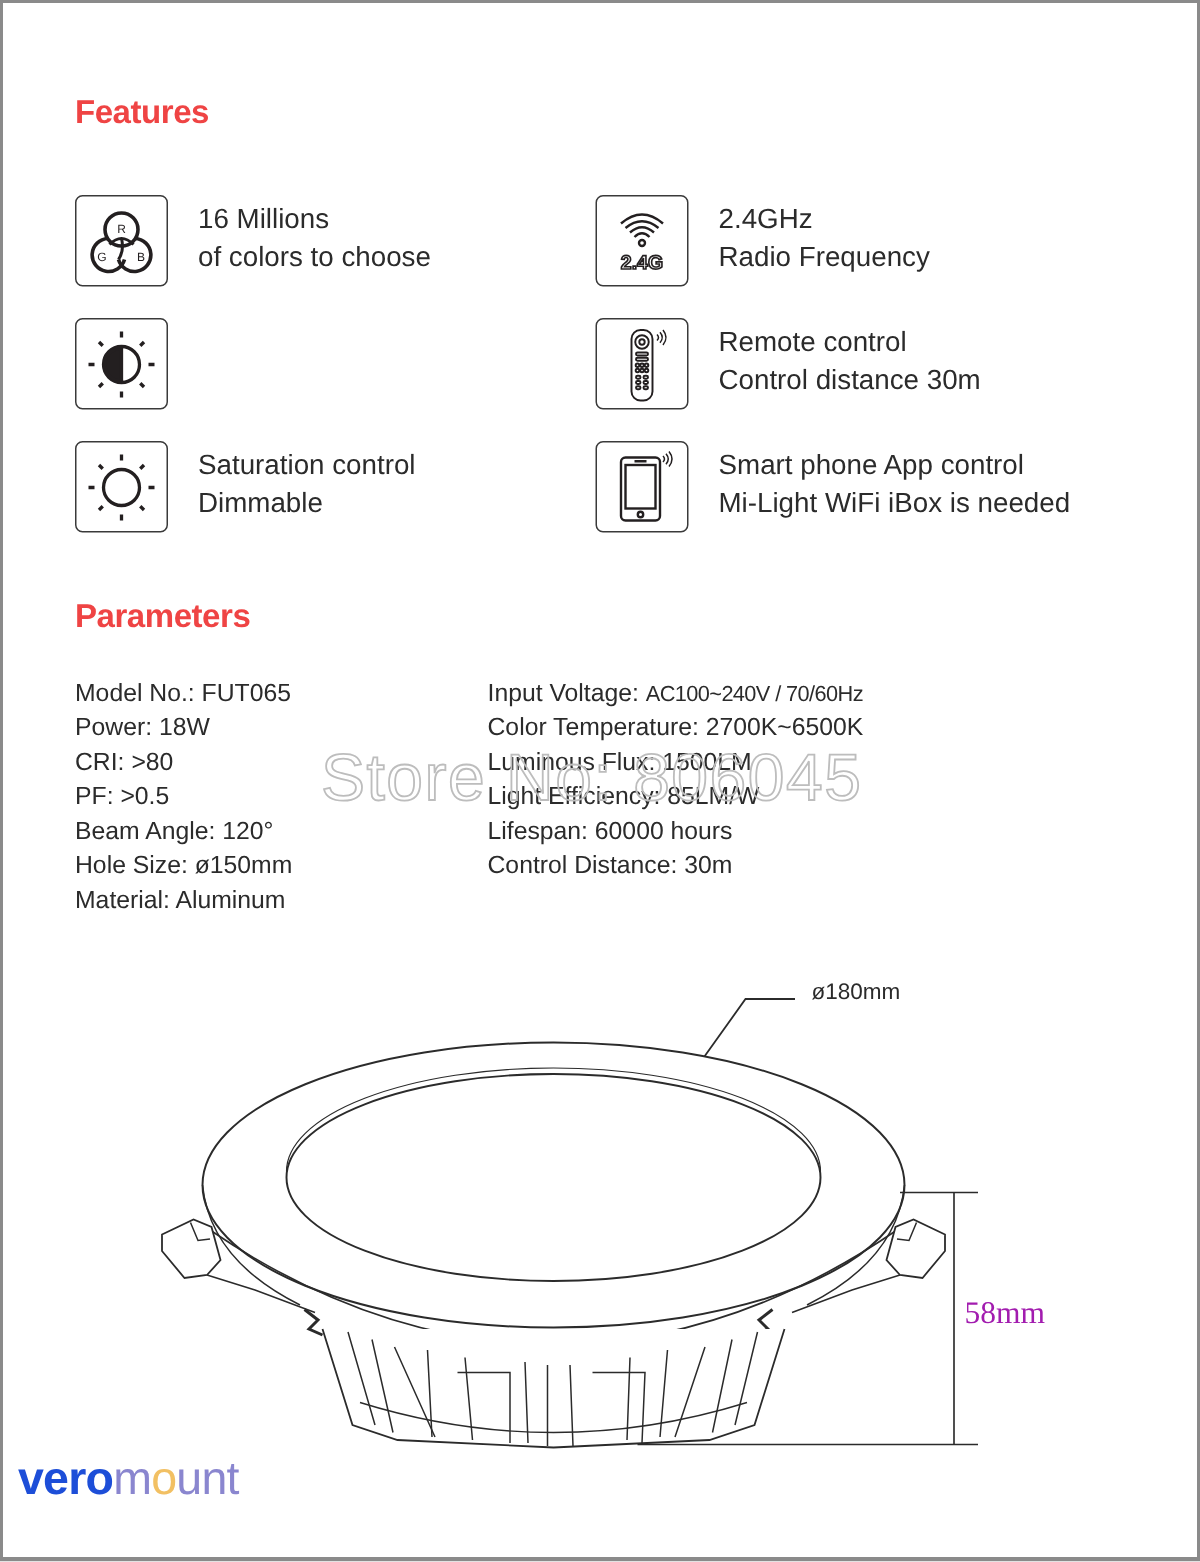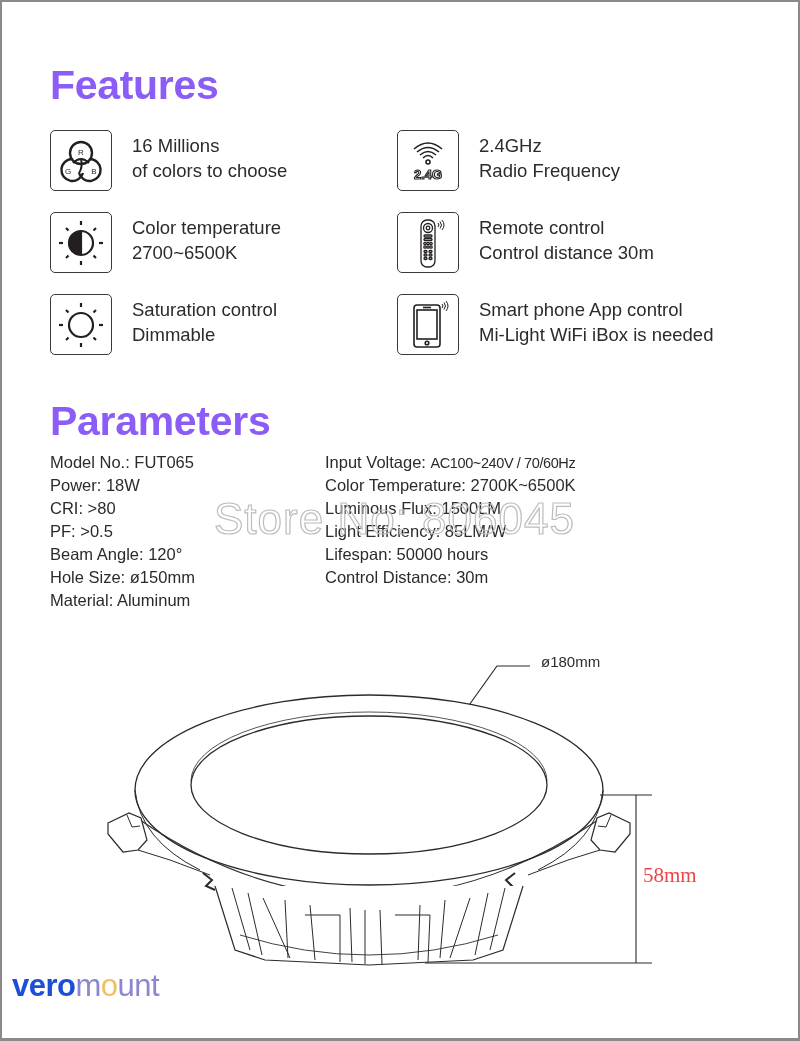--- a/index.html
+++ b/index.html
@@ -12,22 +12,22 @@
     .page-frame {
       position: absolute; left: 0; top: 0; width: 800px; height: 1041px;
       border-top: 2px solid #8a8a8a;
       border-left: 2px solid #8a8a8a;
       border-right: 2px solid #8a8a8a;
       border-bottom: 3px solid #8a8a8a;
       pointer-events: none;
     }
     .section-title {
       position: absolute; left: 50px;
-      font-size: 41px; font-weight: bold; letter-spacing: -0.3px;
-      color: #8b5cf6;
+      font-size: 22px; font-weight: bold; letter-spacing: -0.3px;
+      color: #ef4444;
     }
     #features-title { top: 62px; }
     #parameters-title { top: 398px; }
 
     .feature {
       position: absolute; width: 360px; height: 62px;
     }
     .feature .icon-box {
       position: absolute; left: 0; top: 0; width: 62px; height: 61px;
       border: 1.6px solid #3a3a3a; border-radius: 5px; background: #fff;
@@ -57,21 +57,21 @@
       white-space: nowrap; pointer-events: none;
     }
 
     .drawing { position: absolute; left: 0; top: 640px; width: 800px; height: 340px; }
     .dim-label-180 {
       position: absolute; left: 541px; top: 653px; font-size: 15px; color: #2b2b2b;
     }
     .dim-label-58 {
       position: absolute; left: 643px; top: 863px;
       font-family: "Liberation Serif", "DejaVu Serif", serif;
-      font-size: 21px; color: #ef4444;
+      font-size: 21px; color: #a21caf;
     }
 
     .logo {
       position: absolute; left: 12px; top: 968px;
       font-size: 31px; letter-spacing: -0.5px; line-height: 36px;
       font-family: "Liberation Sans", "DejaVu Sans", sans-serif;
     }
     .logo .bold { font-weight: bold; color: #1d4ed8; }
     .logo .thin { font-weight: normal; color: #8a86cf; }
     .logo .o2 { color: #f2c063; }
@@ -126,24 +126,20 @@
       <path d="M28 17 A11 11 0 0 0 28 39 Z" fill="#231f20"></path>
       <line x1="28" y1="6" x2="28" y2="10"></line>
       <line x1="28" y1="46" x2="28" y2="50"></line>
       <line x1="6" y1="28" x2="10" y2="28"></line>
       <line x1="46" y1="28" x2="50" y2="28"></line>
       <line x1="13" y1="13" x2="15.5" y2="15.5"></line>
       <line x1="43" y1="13" x2="40.5" y2="15.5"></line>
       <line x1="13" y1="43" x2="15.5" y2="40.5"></line>
       <line x1="43" y1="43" x2="40.5" y2="40.5"></line>
     </svg>
-  </div>
-  <div class="text">
-    <div>Color temperature</div>
-    <div>2700~6500K</div>
   </div>
 </div>
 
 <div class="feature" style="left:397px; top:212px;">
   <div class="icon-box">
     <svg viewBox="0 0 56 56" fill="none" stroke="#231f20" stroke-width="1.3">
       <rect x="21" y="5" width="14" height="47" rx="6"></rect>
       <circle cx="28" cy="13" r="4.5"></circle>
       <circle cx="28" cy="13" r="1.8"></circle>
       <rect x="24" y="20" width="8" height="2" rx="1"></rect>
@@ -219,21 +215,21 @@
   <div class="row">Beam Angle: 120°</div>
   <div class="row">Hole Size: ø150mm</div>
   <div class="row">Material: Aluminum</div>
 </div>
 
 <div id="params-right" class="params">
   <div class="row"><span>Input Voltage: </span><span class="narrow">AC100~240V / 70/60Hz</span></div>
   <div class="row"><span>Color Temperature: </span><span>2700K~6500K</span></div>
   <div class="row"><span>Luminous Flux: </span><span>1500LM</span></div>
   <div class="row"><span>Light Efficiency: </span><span>85LM/W</span></div>
-  <div class="row"><span>Lifespan: </span><span>50000 hours</span></div>
+  <div class="row"><span>Lifespan: </span><span>60000 hours</span></div>
   <div class="row"><span>Control Distance: </span><span>30m</span></div>
 </div>
 
 <div class="watermark">Store No: 806045</div>
 
 <svg class="drawing" viewBox="0 640 800 340" fill="none" stroke="#2b2b2b" stroke-width="1.3">
 
   <polyline points="467,708 497,666 530,666" stroke-width="1.2"></polyline>
 
   <path d="M345 702 L346 697 L379 697 L380 702" stroke-width="1.1"></path>

